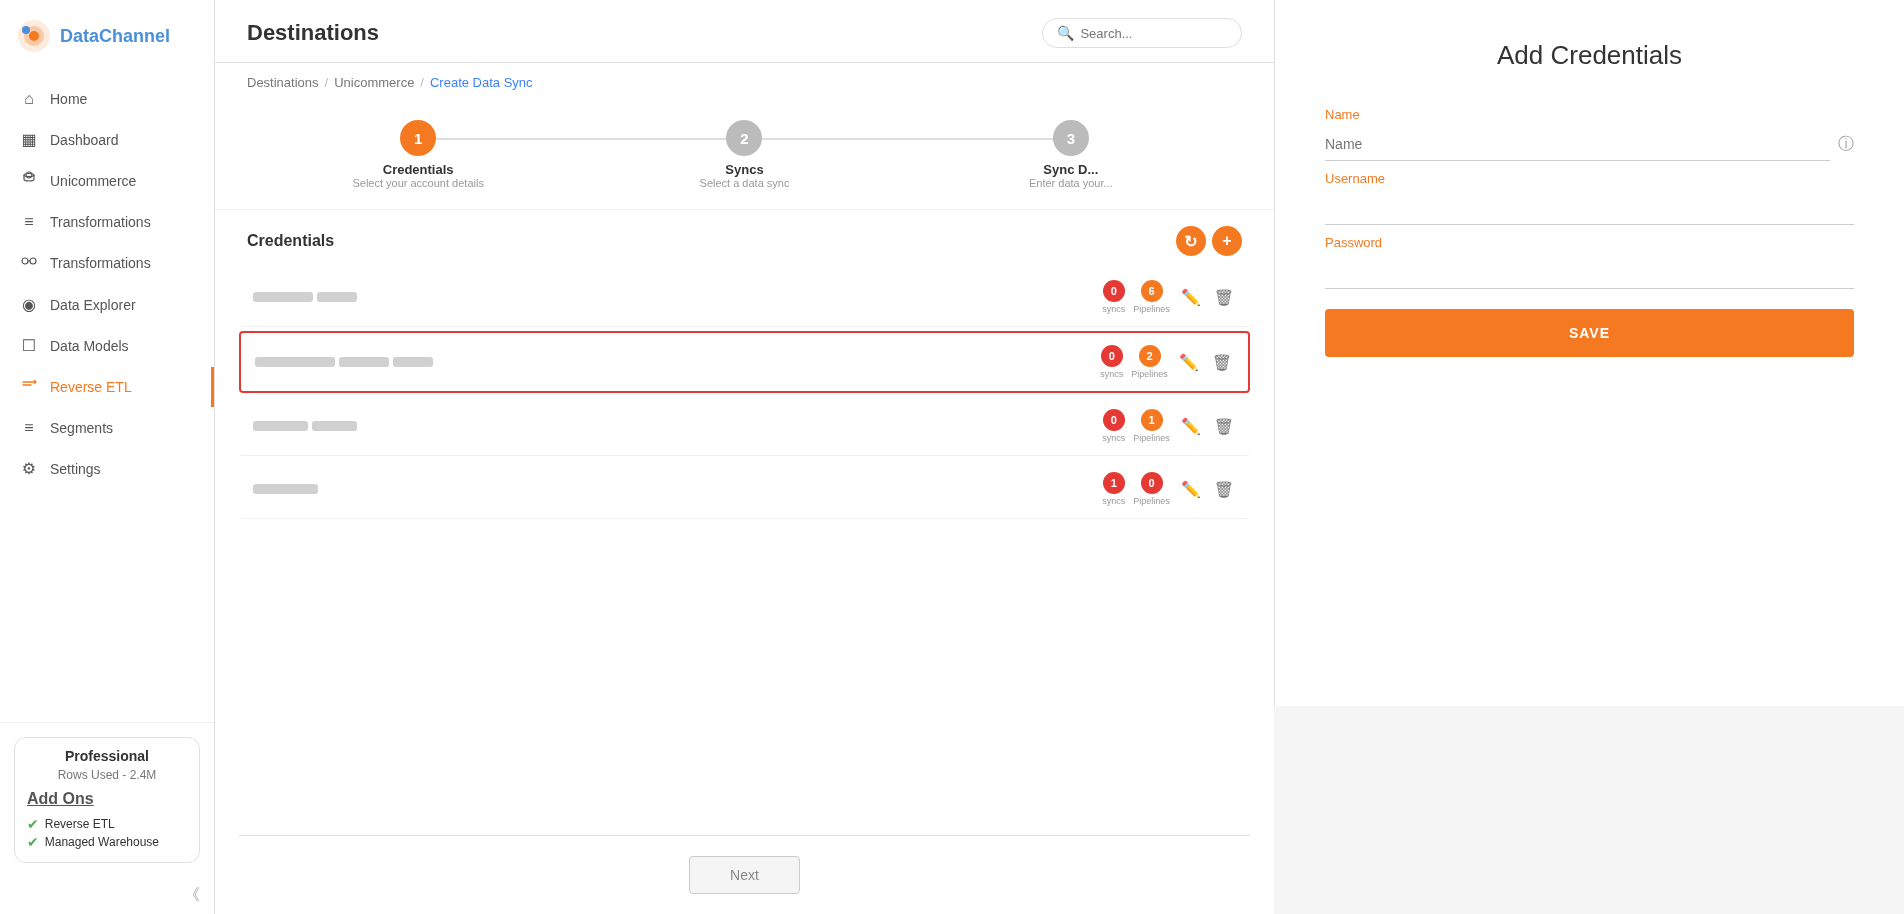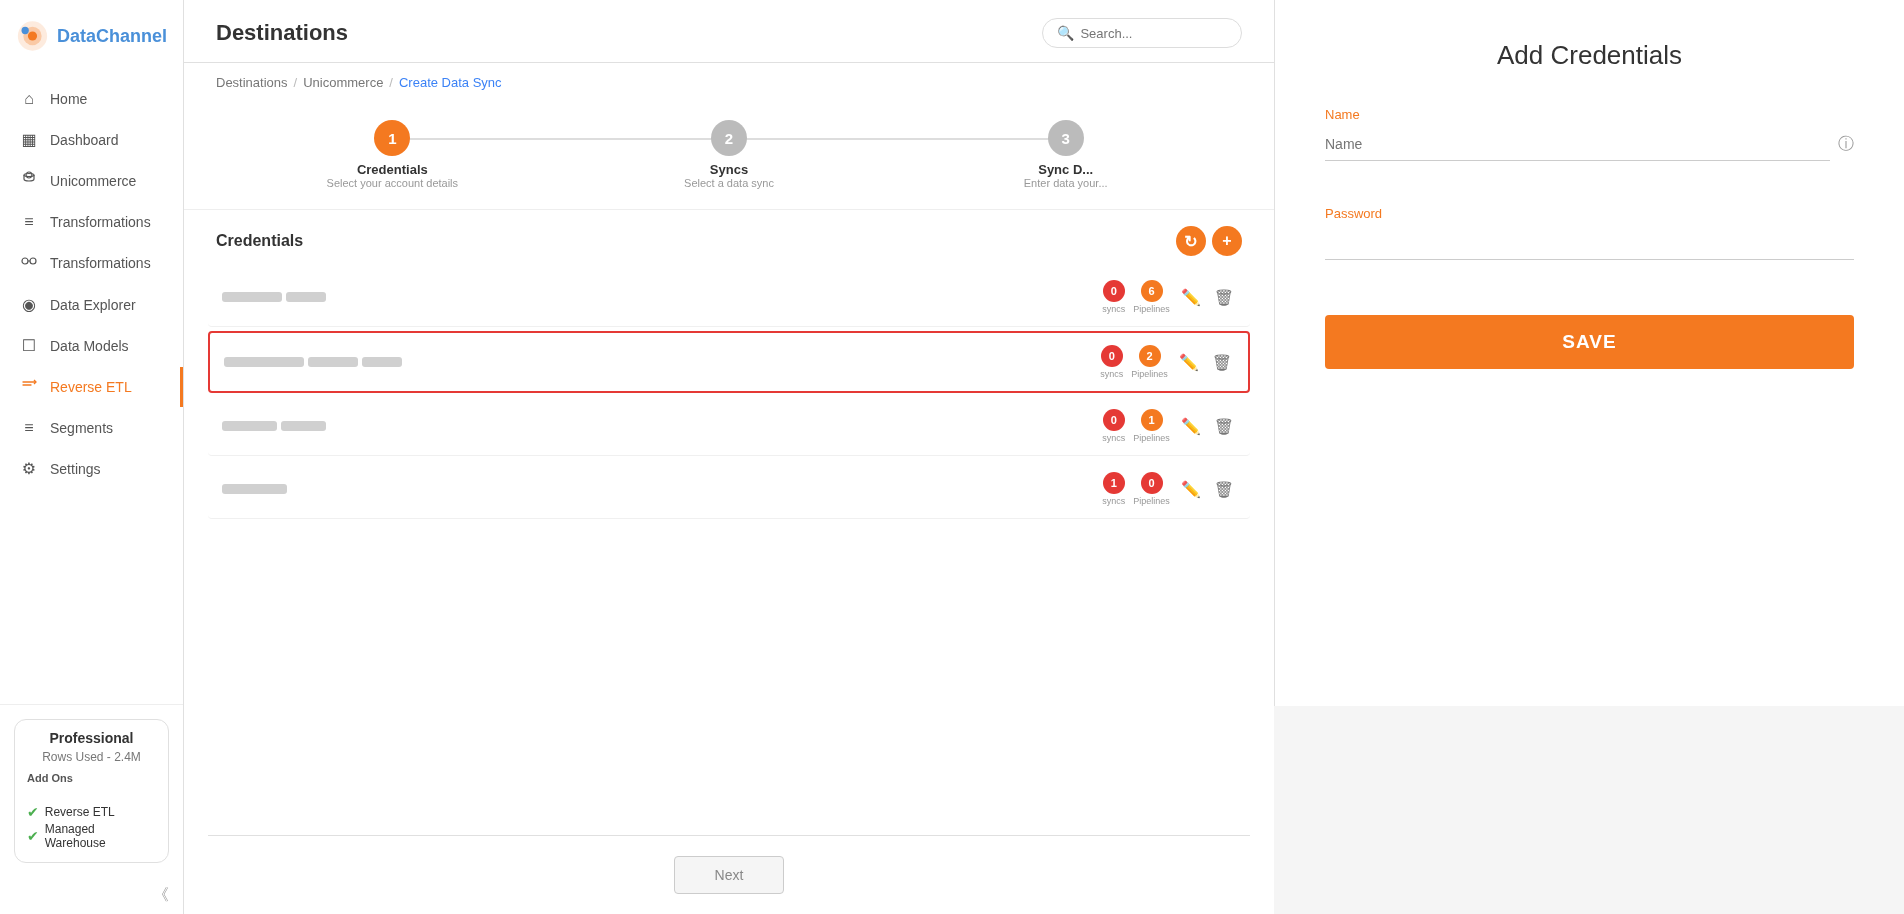--- a/index.html
+++ b/index.html
@@ -1,20 +1,20 @@
 <!DOCTYPE html>
 <html><head>
   <meta charset="utf-8">
   <style>
     * { box-sizing: border-box; margin: 0; padding: 0; }
     body { font-family: 'Segoe UI', Arial, sans-serif; background: #f5f5f5; display: flex; height: 914px; overflow: hidden; }
 
     
     .sidebar {
-      width: 184px;
+      width: 215px;
       background: #fff;
       border-right: 1px solid #e0e0e0;
       display: flex;
       flex-direction: column;
       height: 914px;
       flex-shrink: 0;
     }
     .sidebar-logo {
       display: flex;
       align-items: center;
@@ -73,24 +73,25 @@
       text-align: center;
       margin-bottom: 4px;
     }
     .plan-rows {
       font-size: 12px;
       color: #777;
       text-align: center;
       margin-bottom: 8px;
     }
     .plan-addons-title {
-      font-size: 11px;
+      font-size: 16px;
       font-weight: 600;
       color: #555;
-      margin-bottom: 20px;
+      margin-bottom: 8px;
+      text-decoration: underline;
     }
     .addon-item {
       display: flex;
       align-items: center;
       gap: 6px;
       font-size: 12px;
       color: #333;
       margin-bottom: 2px;
     }
     .addon-check { color: #4CAF50; font-size: 14px; }
@@ -350,21 +351,21 @@
       overflow-y: auto;
     }
     .panel-title {
       font-size: 26px;
       font-weight: 400;
       color: #333;
       text-align: center;
       margin-bottom: 36px;
     }
     .form-group {
-      margin-bottom: 45px;
+      margin-bottom: 10px;
     }
     .form-label {
       font-size: 13px;
       font-weight: 500;
       color: #F47920;
       margin-bottom: 6px;
       display: block;
     }
     .form-input {
       width: 100%;
@@ -387,21 +388,21 @@
       cursor: pointer;
       flex-shrink: 0;
     }
     .save-btn {
       width: 100%;
       background: #F47920;
       color: #fff;
       border: none;
       border-radius: 4px;
       padding: 16px;
-      font-size: 19px;
+      font-size: 14px;
       font-weight: 600;
       letter-spacing: 1px;
       cursor: pointer;
       margin-top: 10px;
     }
 
     
     .blur-text {
       display: flex;
       gap: 4px;
@@ -658,20 +659,24 @@
   <h2 class="panel-title">Add Credentials</h2>
 
   <div class="form-group">
     <label class="form-label">Name</label>
     <div class="input-row">
       <input class="form-input" type="text" placeholder="Name" style="">
       <span class="info-icon">ⓘ</span>
     </div>
   </div>
 
+  <div class="form-group">
+    <label class="form-label">Username</label>
+    <input class="form-input" type="text" placeholder="" style="">
+  </div>
 
   <div class="form-group">
     <label class="form-label">Password</label>
     <input class="form-input" type="password" placeholder="" style="">
   </div>
 
 
   <button class="save-btn">SAVE</button>
 </div>
 

